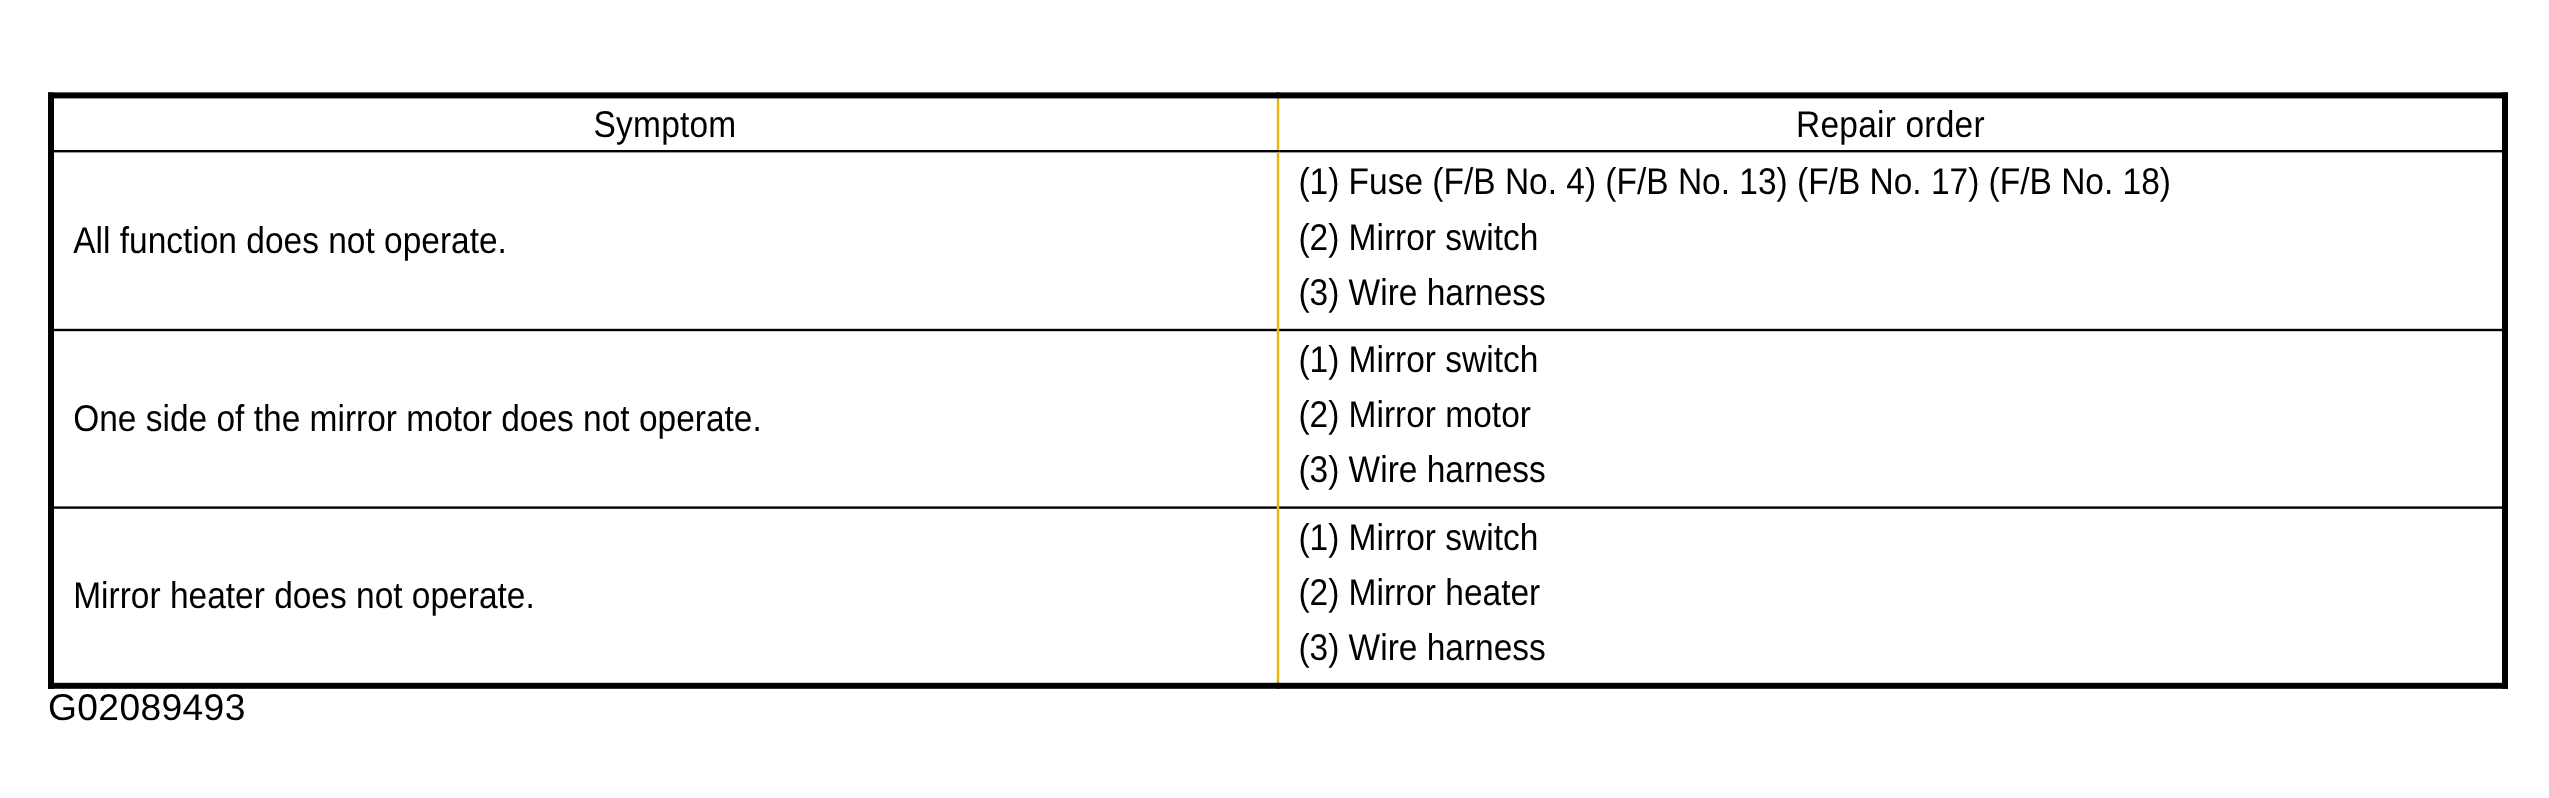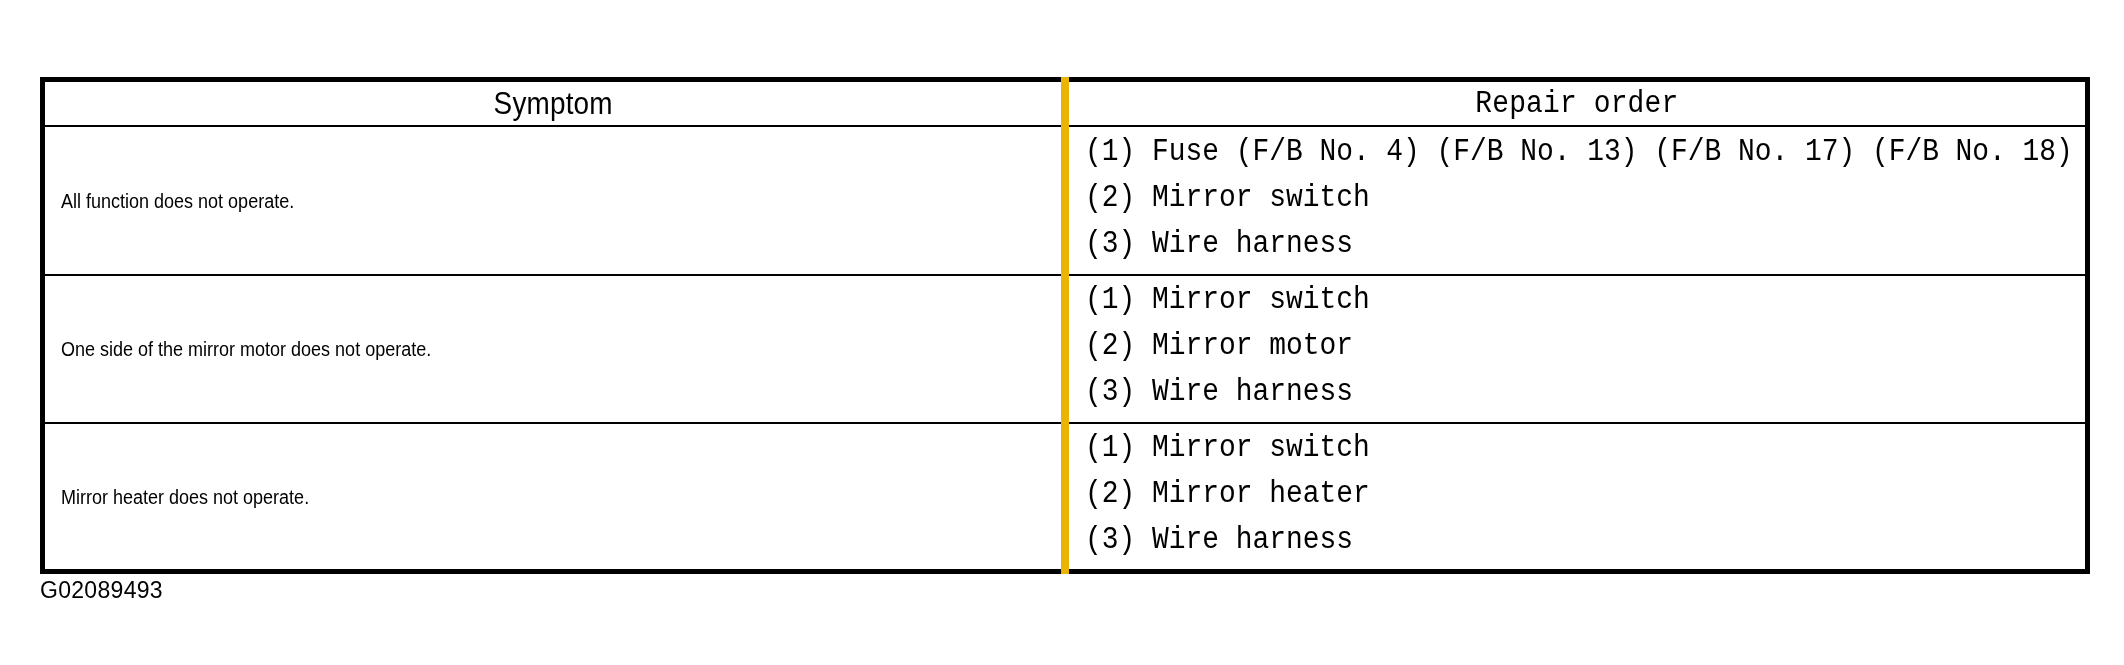--- a/index.html
+++ b/index.html
@@ -54,22 +54,21 @@
   
   .diag-table tr.head-row th {
     border-bottom: 2px solid #000000;
   }
   .diag-table tr.body-row + tr.body-row td {
     border-top: 2px solid #000000;
     margin-top: 16px;
   }
   .diag-table th.col-repair,
   .diag-table td.col-repair {
-    border-left: 8px solid #eab308;
-    font-family: Liberation Mono, monospace;
+    border-left: 2px solid #eab308;
   }
 
   
   .head-row th {
     height: 43px;
     text-align: center;
     font-weight: normal;
     font-size: 31px;
     line-height: 43px;
     letter-spacing: 0.2px;
@@ -77,21 +76,21 @@
   .head-label {
     display: inline-block;
     transform: scaleX(0.90);
     transform-origin: center center;
     white-space: nowrap;
   }
 
   
   td.col-symptom {
     padding-left: 16px;
-    font-size: 20px;
+    font-size: 31px;
     line-height: 40px;
   }
   td.col-repair {
     padding-left: 16px;
     padding-top: 0;
     padding-bottom: 6px;
     font-size: 31px;
     line-height: 46px;
   }
 
@@ -115,21 +114,21 @@
   .rep-list li {
     margin: 0;
     padding: 0;
   }
 
   
   .figure-code {
     position: absolute;
     left: 40px;
     top: 576px;
-    font-size: 23px;
+    font-size: 31px;
     line-height: 28px;
     letter-spacing: 0.3px;
     white-space: nowrap;
   }
 </style>
 </head>
 <body>
 
 <div id="page">
 

